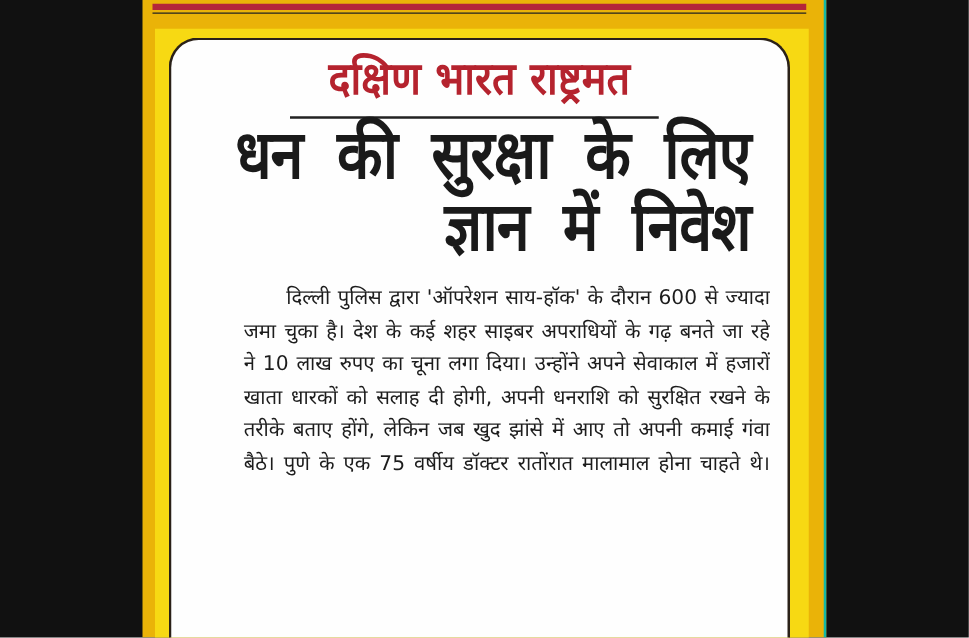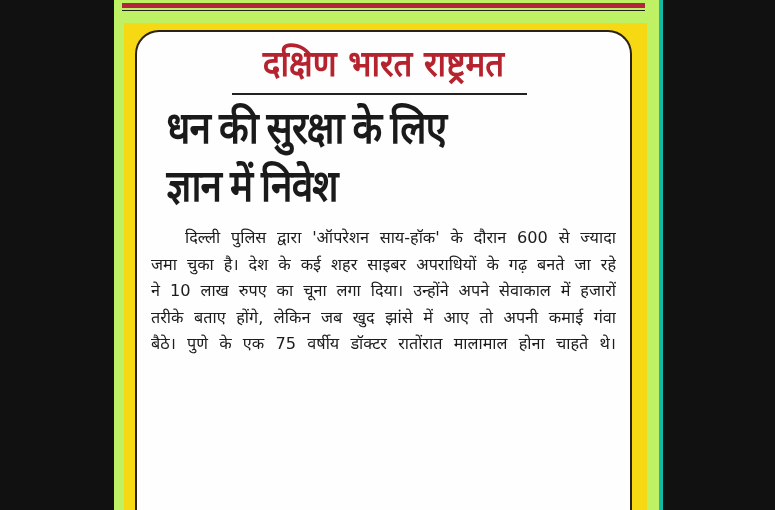--- a/index.html
+++ b/index.html
@@ -3,21 +3,21 @@
   <meta charset="utf-8">
   <style>
     html, body { margin: 0; padding: 0; }
     body {
       width: 775px; height: 510px; overflow: hidden;
       background: #111111; position: relative;
       font-family: "DejaVu Sans", sans-serif;
     }
     .paper {
       position: absolute; left: 114px; top: 0; width: 545px; height: 510px;
-      background: #bef264; border-right: 4px solid #14b8a6;
+      background: #eab308; border-right: 2px solid #14b8a6;
     }
     .top-red {
       position: absolute; left: 8px; right: 14px; top: 3px; height: 5px;
       background: #b3253a;
     }
     .top-rule {
       position: absolute; left: 8px; right: 14px; top: 10px; height: 1px;
       background: #222;
     }
     .yellow-band {
@@ -34,33 +34,33 @@
       position: absolute; left: 0; right: 0; top: 10px; text-align: center;
       color: #b5232e; font-family: "DejaVu Sans", sans-serif;
       font-weight: bold; font-size: 36px; letter-spacing: 0px; line-height: 44px;
       transform: scaleX(0.92);
     }
     .mast-rule {
       position: absolute; left: 95px; width: 295px; top: 61px; height: 1.5px;
       background: #222;
     }
     .headline {
-      position: absolute; left: 0; right: 0; top: 68px; text-align: left;
-      color: #1a1a1a; font-family: Liberation Serif, serif; font-weight: bold;
-      font-size: 44px; line-height: 58px; letter-spacing: -1px;
+      position: absolute; left: 0; right: 0; top: 68px; text-align: right;
+      color: #1a1a1a; font-family: Liberation Mono, monospace; font-weight: bold;
+      font-size: 54px; line-height: 58px; letter-spacing: -1px;
     }
     .headline .hl { display: block; transform: scaleX(0.88); }
     .body-text {
       position: absolute; left: 14px; right: 14px; top: 193px;
       font-family: "DejaVu Sans", sans-serif; font-size: 16.2px; line-height: 26.6px;
       color: #1c1c1c;
     }
     .body-text .line {
       display: block; white-space: nowrap; text-align: justify;
-      text-align-last: justify; height: 26.6px; overflow: hidden;
+      text-align-last: justify; height: 26.6px; overflow: hidden; margin-left: 44px;
     }
     .body-text .line.first { text-indent: 34px; }
   </style>
 </head>
 <body>
 
 <div class="paper">
   <div class="top-red"></div>
   <div class="top-rule"></div>
 
@@ -71,18 +71,19 @@
 
       <div class="headline">
         <span class="hl">धन की सुरक्षा के लिए</span>
         <span class="hl">ज्ञान में निवेश</span>
       </div>
 
       <div class="body-text">
         <span class="line first">दिल्ली पुलिस द्वारा 'ऑपरेशन साय-हॉक' के दौरान 600 से ज्यादा</span>
         <span class="line">जमा चुका है। देश के कई शहर साइबर अपराधियों के गढ़ बनते जा रहे</span>
         <span class="line">ने 10 लाख रुपए का चूना लगा दिया। उन्होंने अपने सेवाकाल में हजारों</span>
+        <span class="line">खाता धारकों को सलाह दी होगी, अपनी धनराशि को सुरक्षित रखने के</span>
         <span class="line">तरीके बताए होंगे, लेकिन जब खुद झांसे में आए तो अपनी कमाई गंवा</span>
         <span class="line">बैठे। पुणे के एक 75 वर्षीय डॉक्टर रातोंरात मालामाल होना चाहते थे।</span>
       </div>
     </div>
   </div>
 </div>
 
 </body></html>

